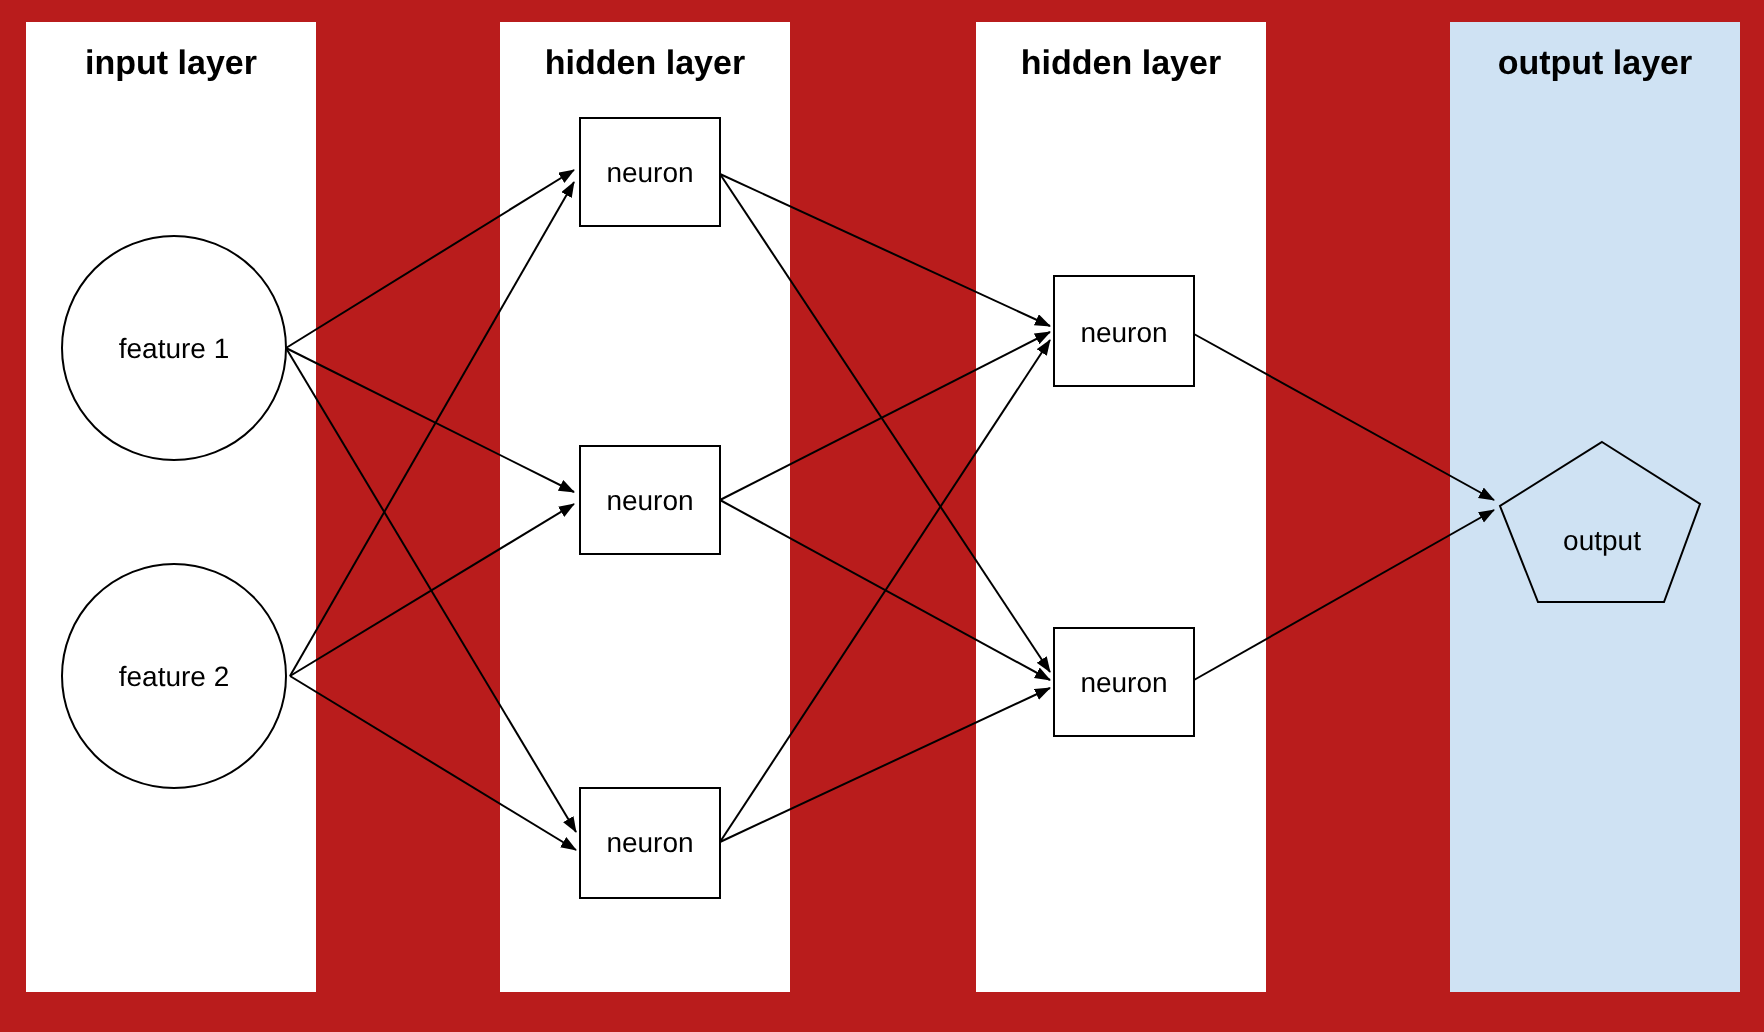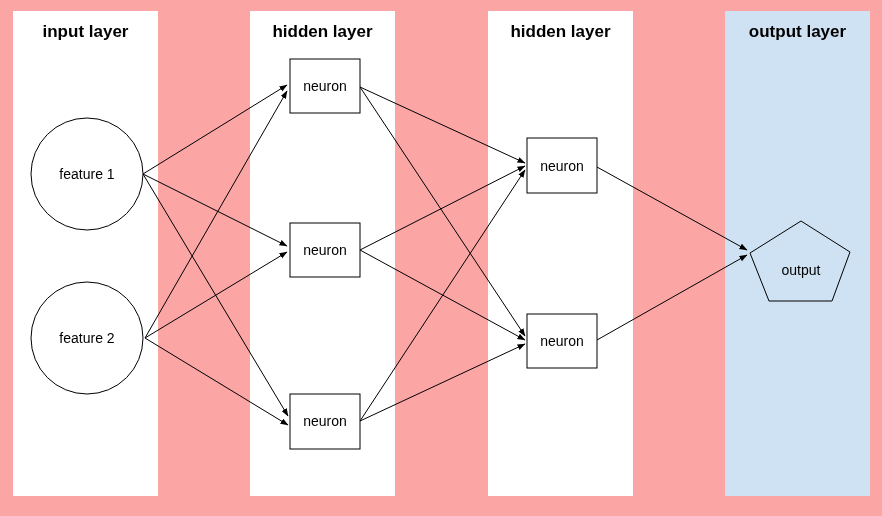--- a/index.html
+++ b/index.html
@@ -8,21 +8,21 @@
     background: #000000;
     width: 882px;
     height: 516px;
     overflow: hidden;
     font-family: "Liberation Sans", sans-serif;
   }
   .stage {
     position: relative;
     width: 882px;
     height: 516px;
-    background: #fca5a5;
+    background: #b91c1c;
   }
   svg { display: block; }
   .hdr {
     font-family: "Liberation Sans", sans-serif;
     font-size: 17px;
     font-weight: bold;
     fill: #000000;
   }
   .lbl {
     font-family: "Liberation Sans", sans-serif;

